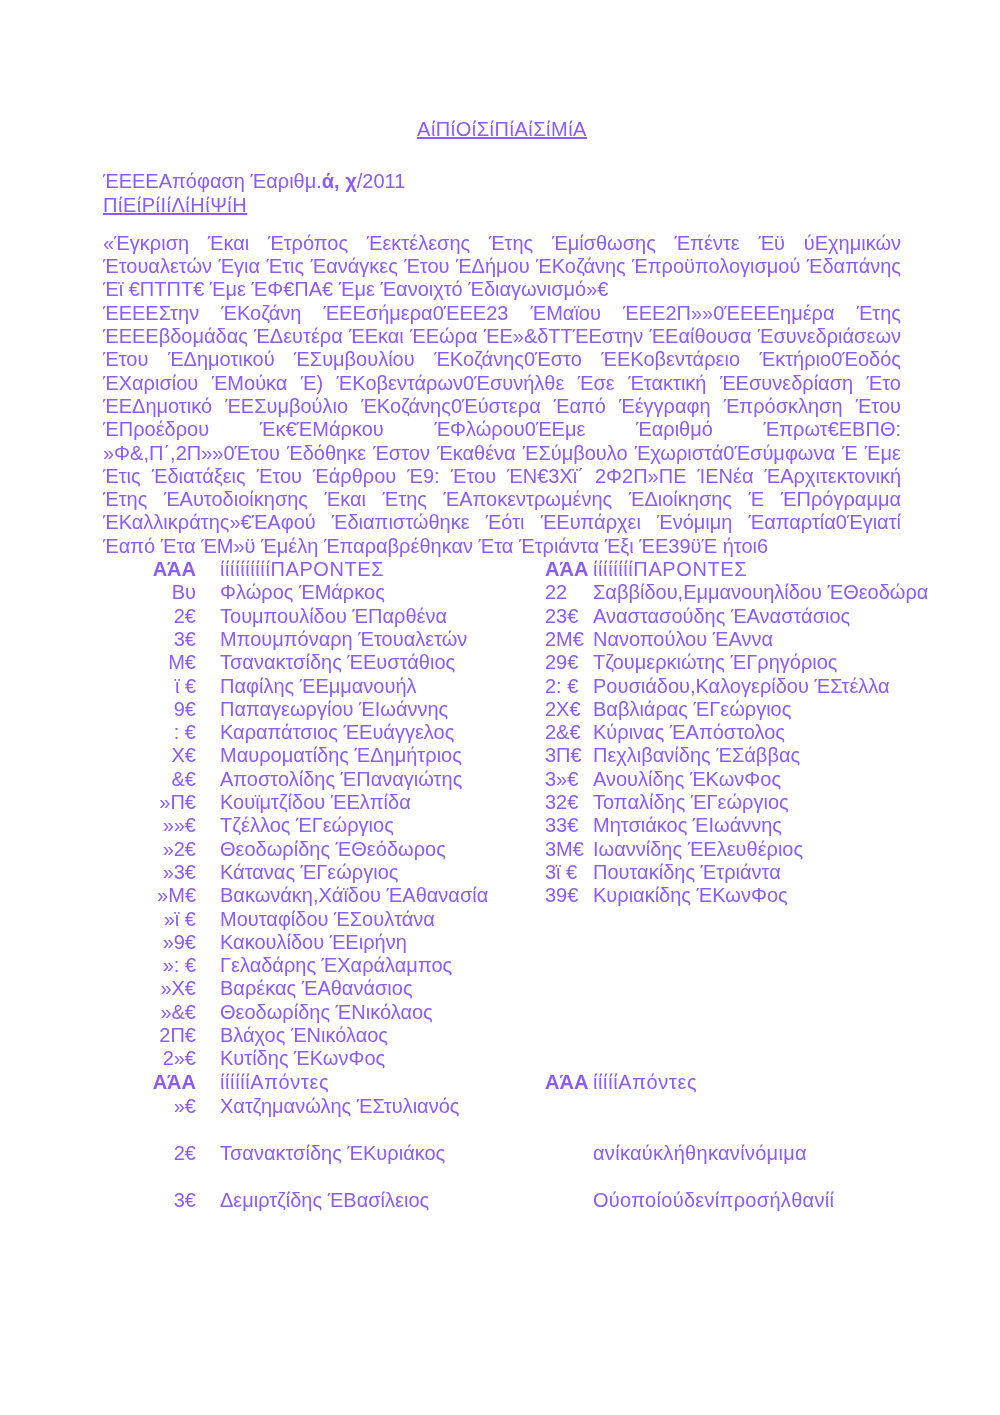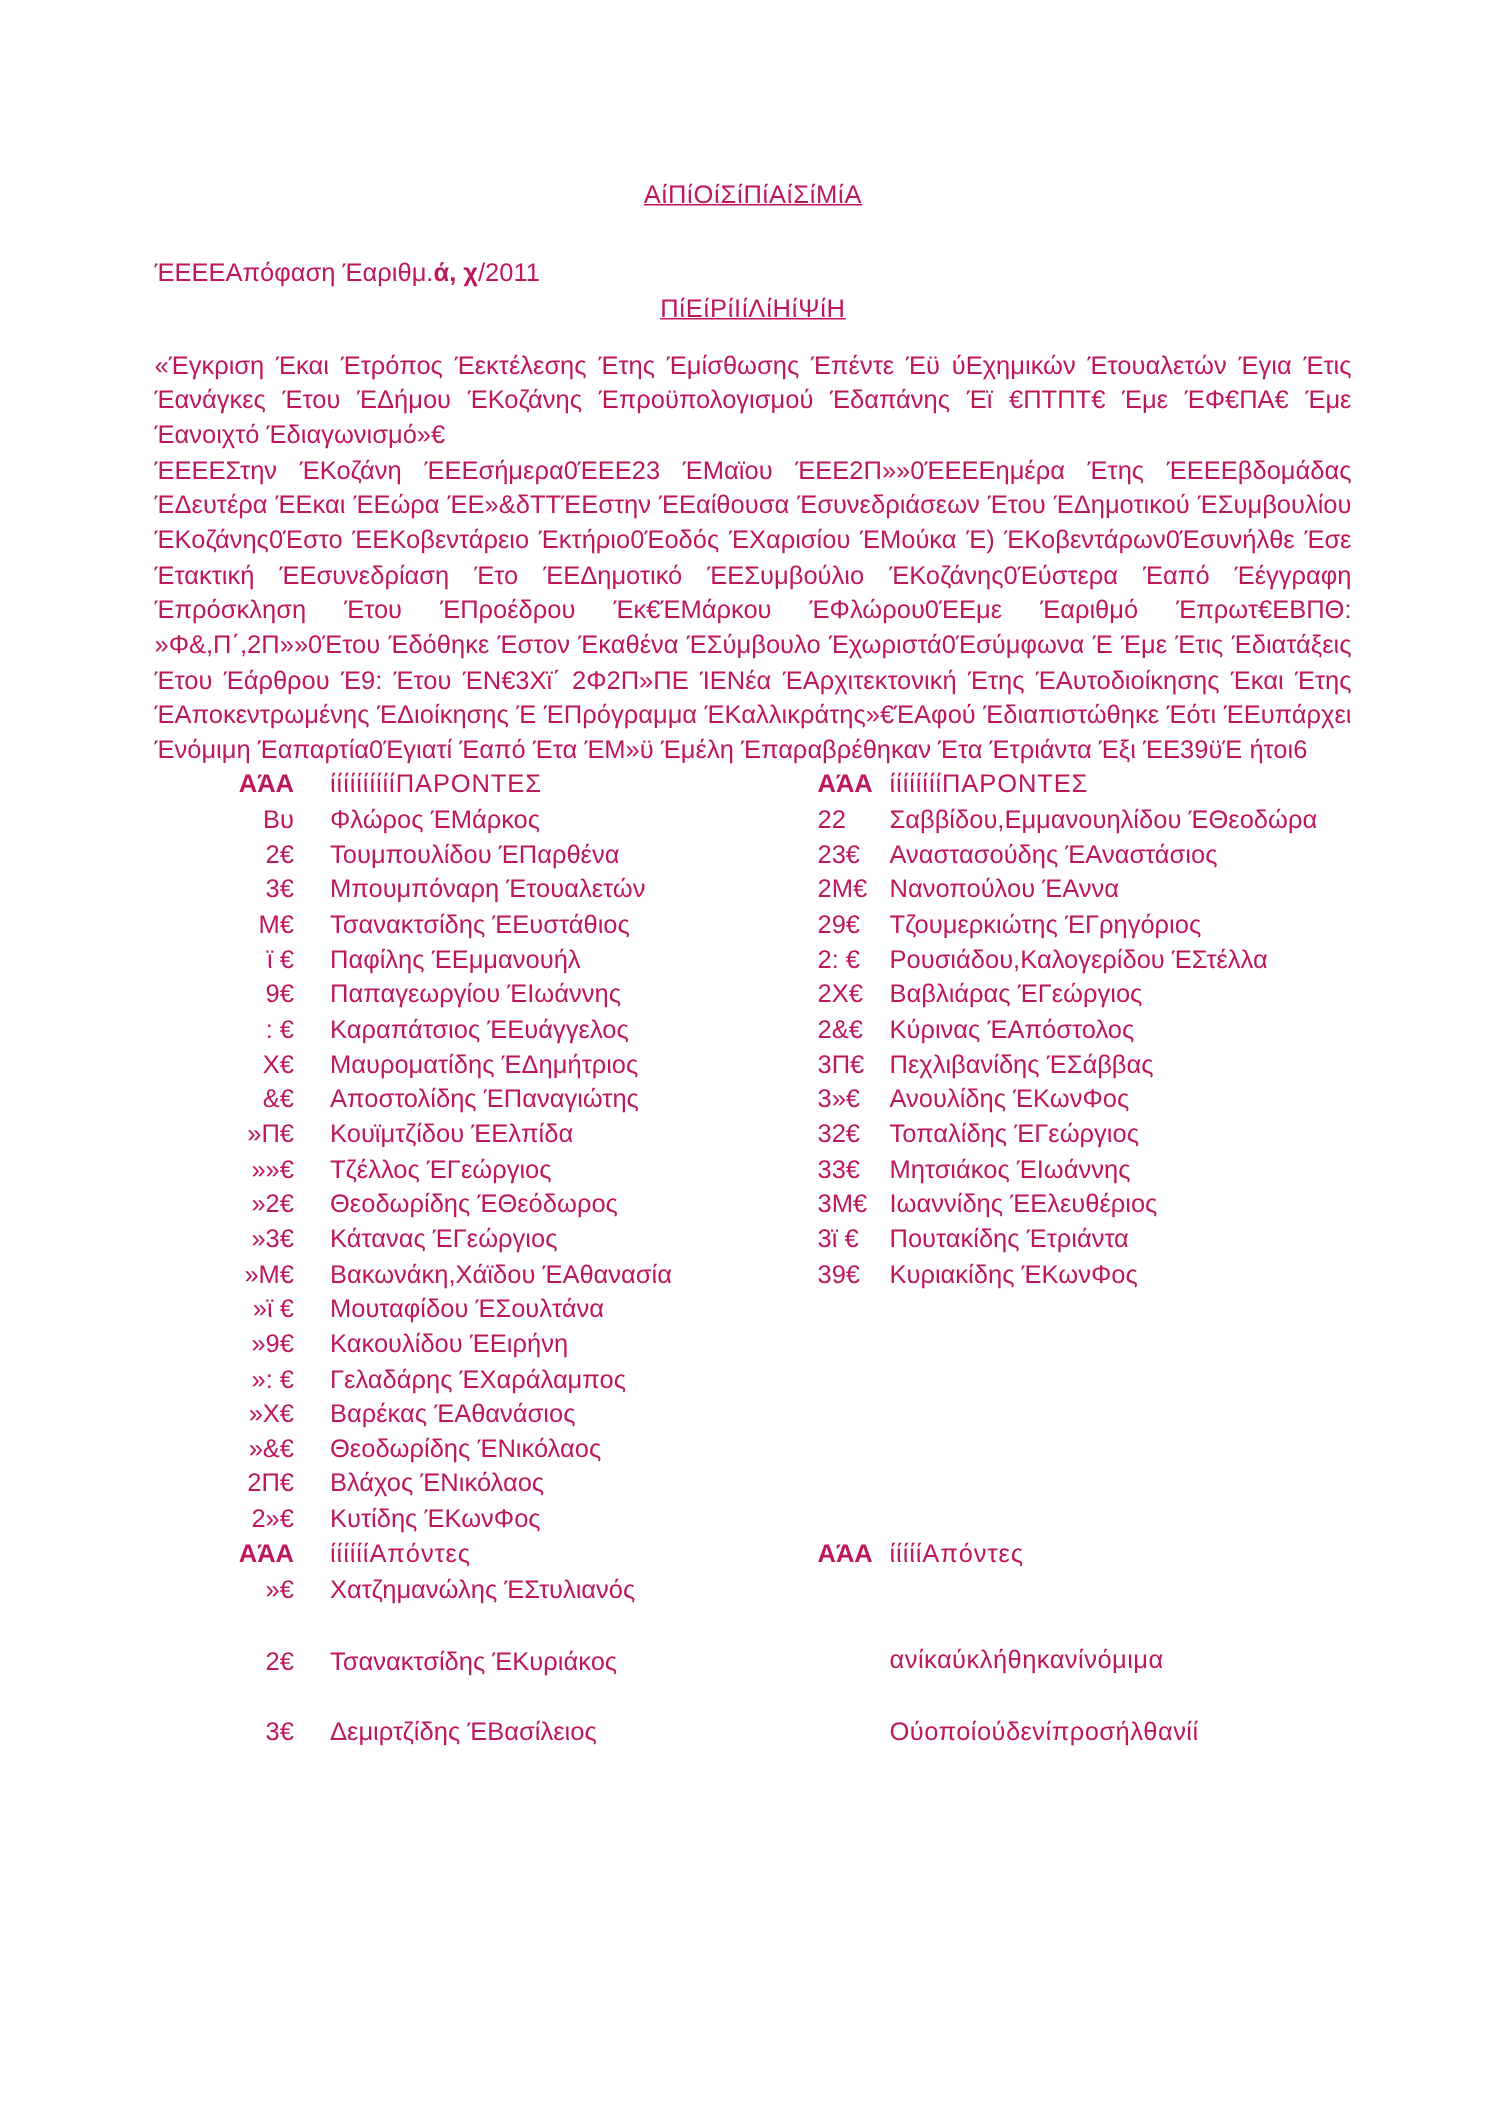--- a/index.html
+++ b/index.html
@@ -1,43 +1,42 @@
 <!DOCTYPE html>
 <html><head>
 <meta charset="utf-8">
 <style>
   html, body { margin: 0; padding: 0; background: #ffffff; }
   .page {
     position: relative;
     width: 1000px;
     height: 1415px;
     background: #ffffff;
-    color: #be185d;
+    color: #8b5cf6;
     font-family: "Liberation Sans", "DejaVu Sans", sans-serif;
-    font-size: 17px;
+    font-size: 20px;
     line-height: 23.3px;
     overflow: hidden;
   }
   .content {
     position: absolute;
     left: 103px;
     top: 118px;
     width: 798px;
   }
   .doc-title {
     text-align: center;
     text-decoration: underline;
     letter-spacing: 0.5px;
     margin: 0 0 29px 0;
   }
   p.par { margin: 0; }
   .intro { margin-bottom: 23px; text-align: justify; }
   .decision { margin-bottom: 0; }
   .subtitle {
-    text-align: center;
     text-decoration: underline;
     letter-spacing: 0.5px;
     margin: 0 0 15px 0;
   }
   .summary { text-align: justify; margin-bottom: 15px; }
   .body-par { text-align: justify; margin-bottom: 26px; }
   b { font-weight: 700; text-align: center; }
 
   .roster { width: 100%; }
   .roster-band { display: flex; gap: 32px; }

